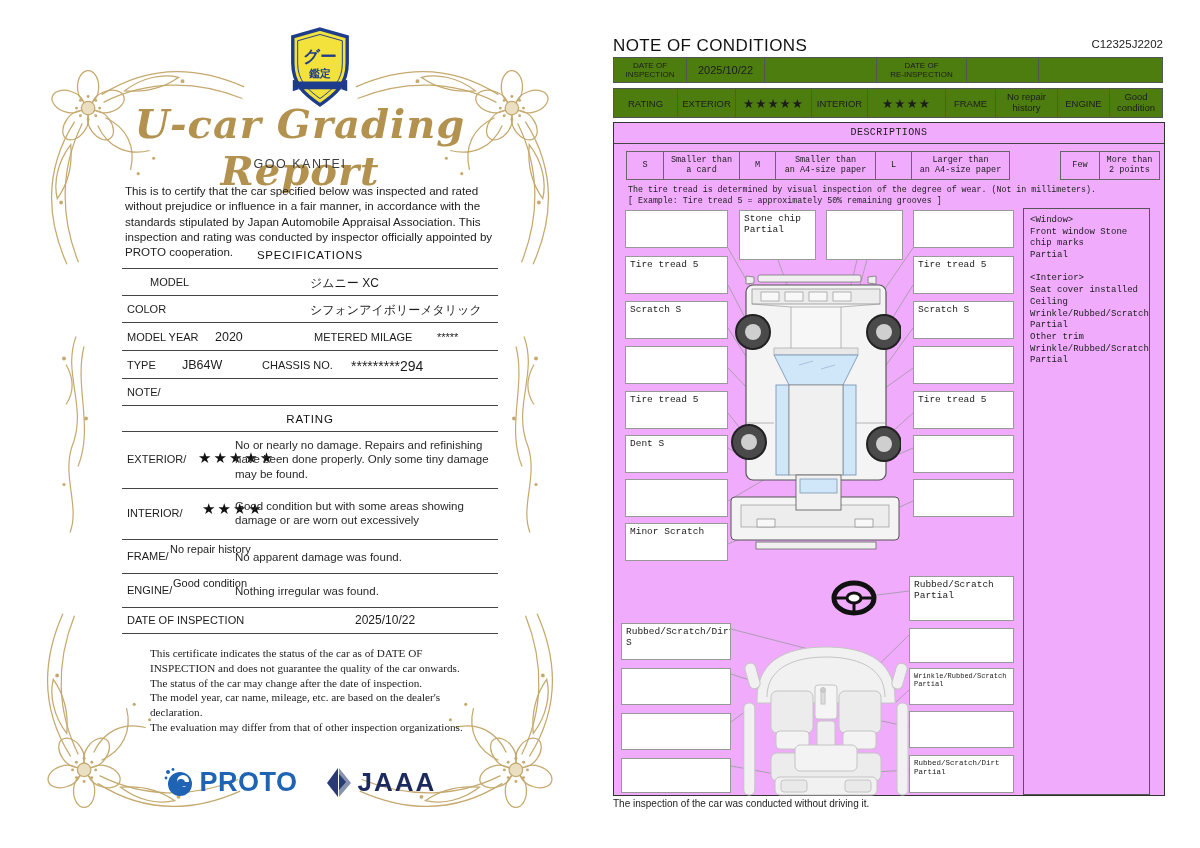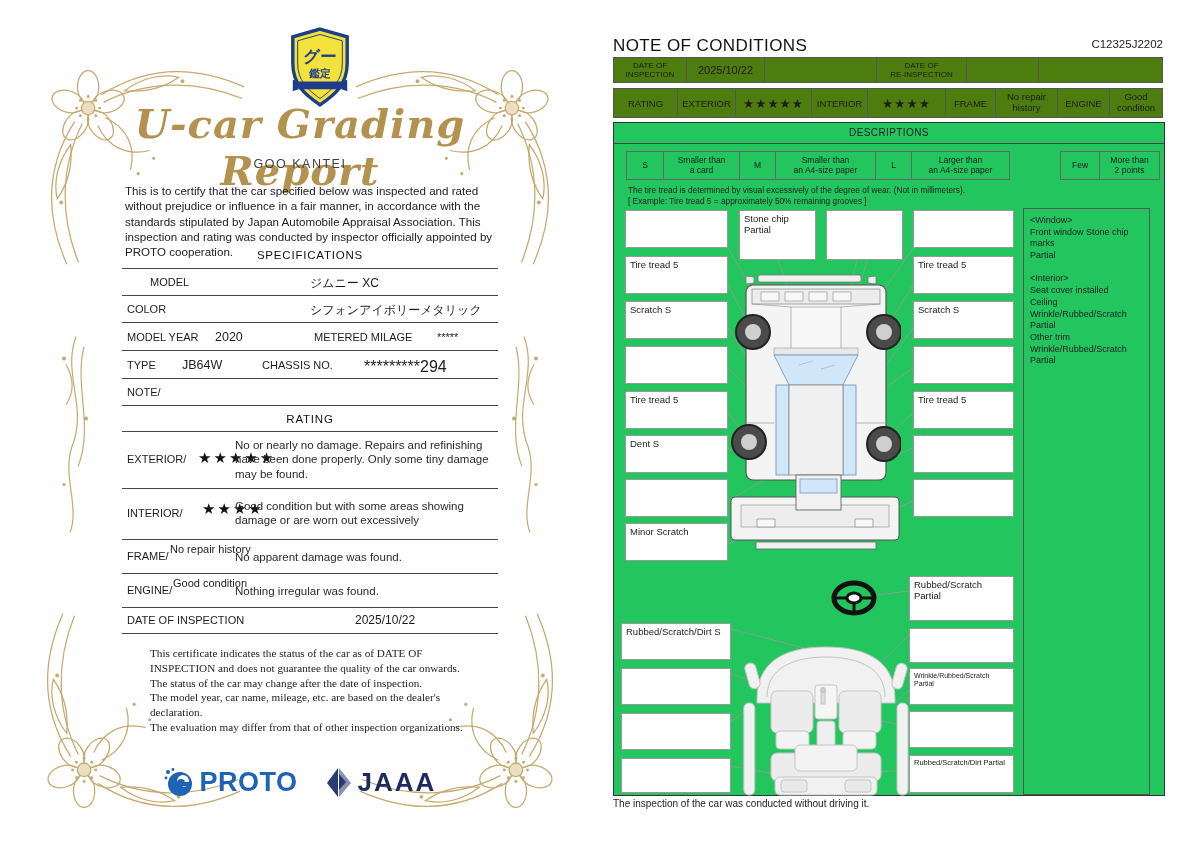--- a/index.html
+++ b/index.html
@@ -45,21 +45,21 @@
     border:1px solid #555;background:#4d7c0f;box-sizing:border-box;}
   .rtable .cell{border-left:1px solid #555;display:flex;align-items:center;
     justify-content:center;text-align:center;box-sizing:border-box;overflow:hidden;}
   .rtable .cell:first-child{border-left:none;}
   .lab8{font-size:8px;line-height:1.15;}
   .val11{font-size:11px;}
   .lab9{font-size:9.5px;}
   .stars-r{font-size:12.5px;letter-spacing:1px;}
   .val9{font-size:9.5px;line-height:1.15;}
   .desc-box{position:absolute;left:13px;top:122px;width:550px;height:672px;
-    border:1.5px solid #333;box-sizing:content-box;background:#22c55e;}
+    border:1.5px solid #333;box-sizing:content-box;background:#f0abfc;font-family:Liberation Mono, monospace;}
   .desc-head{height:20px;line-height:20px;text-align:center;font-size:10px;
     border-bottom:1px solid #444;letter-spacing:.4px;}
   .legend{position:absolute;display:flex;height:29px;border:1px solid #666;box-sizing:border-box;}
   .legend .cell{border-left:1px solid #666;display:flex;align-items:center;justify-content:center;
     text-align:center;font-size:8.5px;line-height:1.15;box-sizing:border-box;}
   .legend .cell:first-child{border-left:none;}
   .tread-note{position:absolute;left:14px;font-size:8.3px;color:#222;}
   .lbl-box{position:absolute;border:1px solid #999;background:#fff;
     font-size:9.5px;color:#222;padding:3px 4px;box-sizing:border-box;overflow:hidden;line-height:1.15;}
   .lbl-sm{font-size:7px;}
@@ -169,21 +169,21 @@
     <div class="lrow" style="height:27px">
       <span class="lcell" style="left:5px;top:8px">MODEL YEAR</span>
       <span class="lcell" style="left:93px;top:7px;font-size:12.5px">2020</span>
       <span class="lcell" style="left:192px;top:8px">METERED MILAGE</span>
       <span class="lcell" style="left:315px;top:8px">*****</span>
     </div>
     <div class="lrow" style="height:27px">
       <span class="lcell" style="left:5px;top:8px">TYPE</span>
       <span class="lcell" style="left:60px;top:7px;font-size:12.5px">JB64W</span>
       <span class="lcell" style="left:140px;top:8px">CHASSIS NO.</span>
-      <span class="lcell" style="left:242px;top:7px;font-size:16px">*********294</span>
+      <span class="lcell" style="left:229px;top:7px;font-size:14px">*********294</span>
     </div>
     <div class="lrow" style="height:26px">
       <span class="lcell" style="left:5px;top:7px">NOTE/</span>
     </div>
     <div class="lrow" style="height:0"></div>
   </div>
 
   <div class="sec-head" style="top:413px">RATING</div>
 
   <div class="ltable" style="top:431px">
@@ -289,21 +289,21 @@
 an A4-size paper</div>
       <div class="cell" style="width:36px">L</div>
       <div class="cell preline" style="flex:1">Larger than
 an A4-size paper</div>
     </div>
     <div class="legend" style="left:446px;top:28px;width:100px">
       <div class="cell" style="width:38px">Few</div>
       <div class="cell preline" style="flex:1">More than
 2 points</div>
     </div>
-    <div class="tread-note" style="top:62px">The tire tread is determined by visual excessively of the degree of wear. (Not in millimeters).</div>
+    <div class="tread-note" style="top:62px">The tire tread is determined by visual inspection of the degree of wear. (Not in millimeters).</div>
     <div class="tread-note" style="top:73px">[ Example: Tire tread 5 = approximately 50% remaining grooves ]</div>
 
     <svg class="leader" width="550" height="672" viewBox="0 0 550 672">
       <g stroke="#9a9a9a" stroke-width="0.8">
         <line x1="114" y1="125" x2="160" y2="205"></line>
           <line x1="114" y1="162" x2="139" y2="210"></line>
         <line x1="114" y1="205" x2="165" y2="285"></line>
           <line x1="114" y1="245" x2="136" y2="268"></line>
         <line x1="114" y1="290" x2="136" y2="318"></line>
           <line x1="114" y1="325" x2="148" y2="344"></line>

